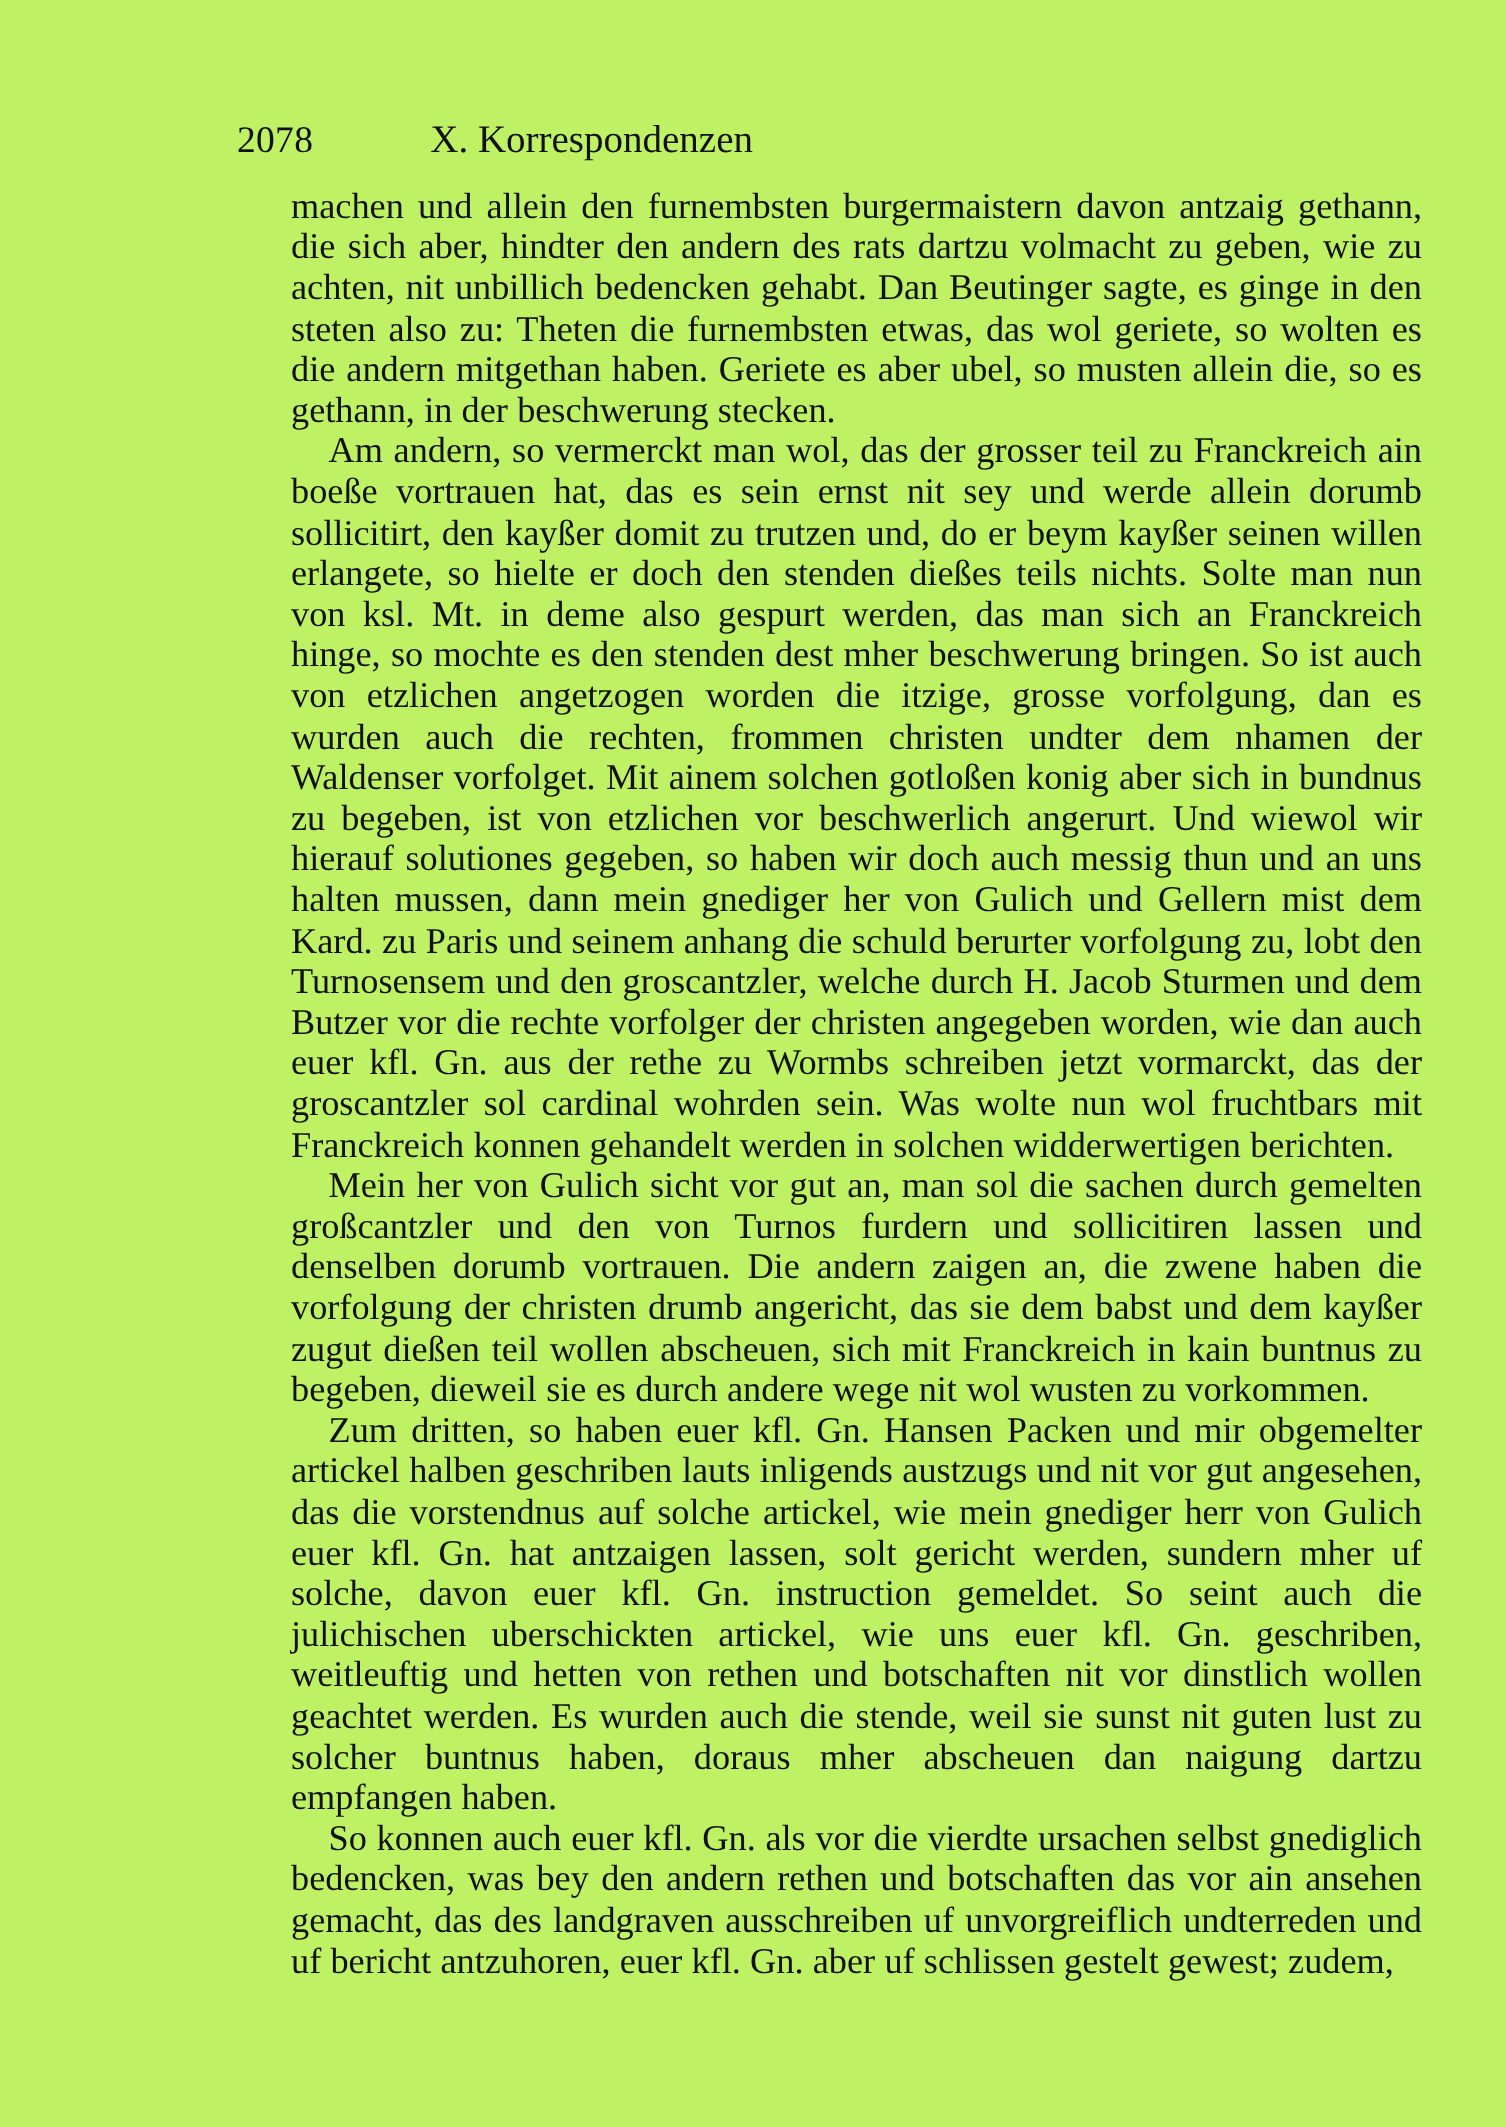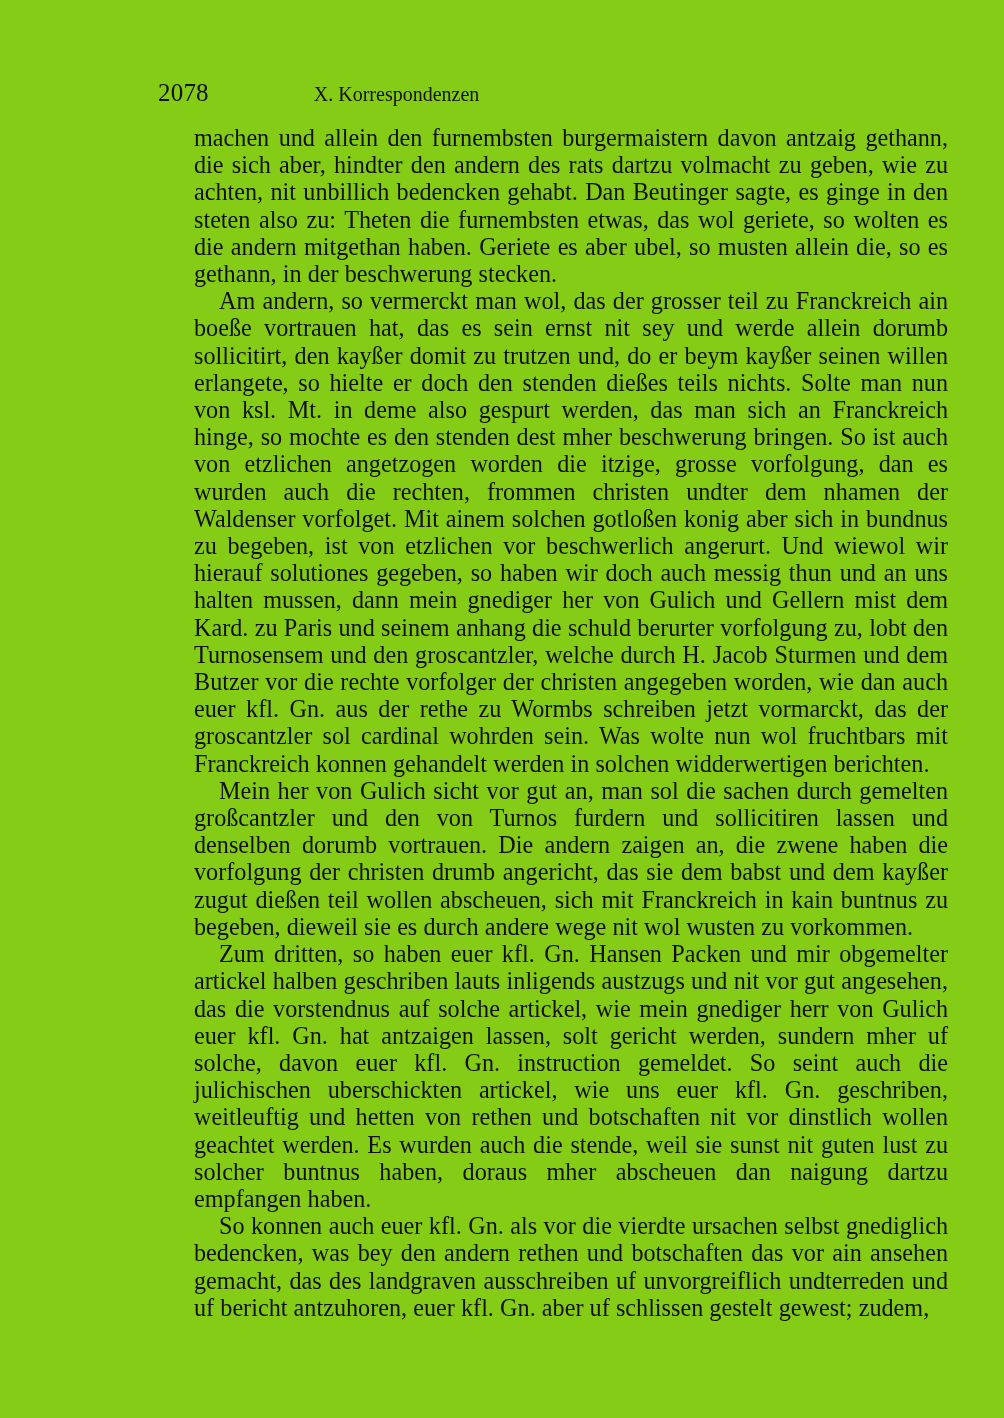--- a/index.html
+++ b/index.html
@@ -8,45 +8,45 @@
     background: #ffffff;
   }
   body {
     font-family: "Liberation Serif", "DejaVu Serif", serif;
     color: #111111;
   }
   #page {
     position: relative;
     width: 1004px;
     height: 1418px;
-    background: #84cc16;
+    background: #bef264;
     overflow: hidden;
     box-sizing: border-box;
   }
   
   #running-head {
     position: absolute;
     left: 158px;
     top: 78px;
     width: 754px;
     height: 30px;
     display: flex;
     align-items: baseline;
   }
   #running-head .folio {
     font-size: 25px;
     line-height: 30px;
     letter-spacing: 0.2px;
     white-space: nowrap;
   }
   #running-head .head-title {
-    font-size: 20px;
+    font-size: 26px;
     line-height: 30px;
     white-space: nowrap;
-    margin-left: 105px;
+    margin-left: 78px;
   }
   
   #text-block {
     position: absolute;
     left: 158px;
     top: 124px;
     width: 754px;
     margin-left: 36px;
   }
   p.para {

